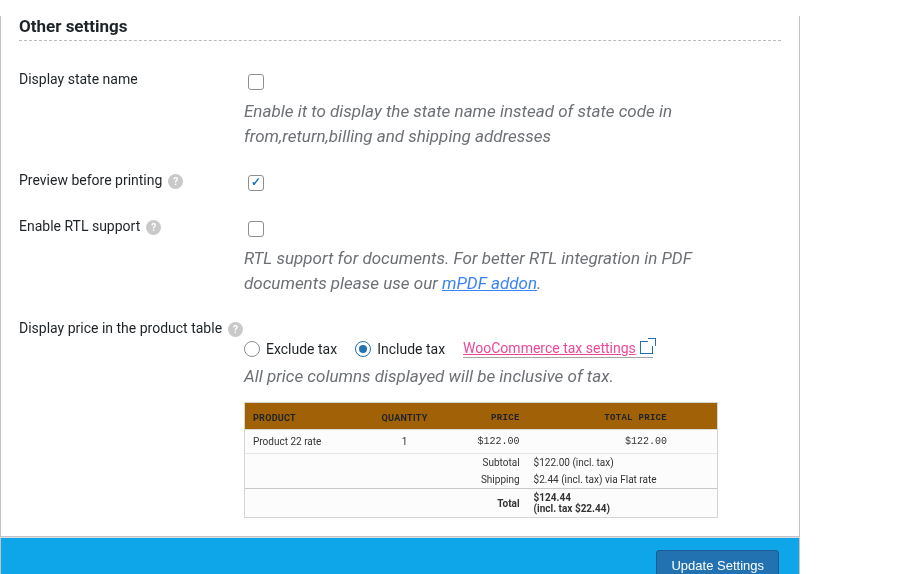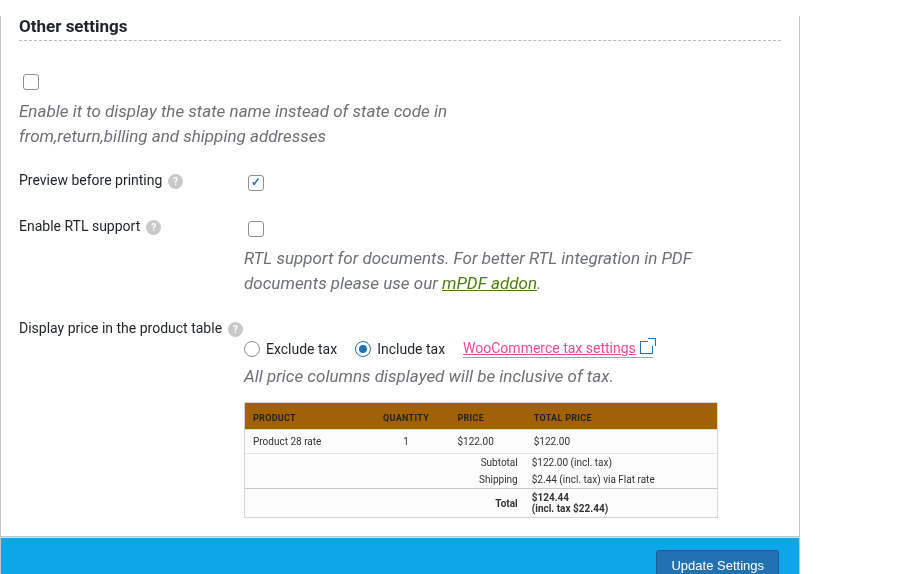--- a/index.html
+++ b/index.html
@@ -6,51 +6,54 @@
   .outer{box-sizing:border-box;width:800px;position:relative;}
   .panel{border:1px solid #c3c4c7;background:#fff;padding:0 18px 18px 18px;box-sizing:border-box;border-top:none;}
   h2.section-title{font-size:17px;font-weight:700;margin:16px 0 6px 0;padding:0 0 4px 0;border-bottom:1px dashed #bbb;}
   .form-row{display:flex;align-items:flex-start;padding-top:24px;}
   .label-col{width:225px;flex:0 0 225px;font-size:14px;color:#1d2327;display:flex;align-items:flex-start;gap:6px;}
   .ctrl-col{flex:1;}
   .help-icon{display:inline-block;width:15px;height:15px;border-radius:50%;background:#c9c9c9;color:#fff;font-size:10px;font-weight:700;line-height:15px;text-align:center;font-style:normal;cursor:default;flex:0 0 15px;margin-top:2px;}
   input[type=checkbox]{appearance:none;-webkit-appearance:none;width:16px;height:16px;border:1px solid #8c8f94;border-radius:3px;background:#fff;position:relative;cursor:pointer;outline:none;display:inline-block;vertical-align:top;}
   input[type=checkbox]:checked::after{content:"\2713";position:absolute;top:-1px;left:2px;color:#2271b1;font-weight:700;font-size:12px;}
   .desc{color:#6c7075;font-style:italic;font-size:17px;margin-top:6px;line-height:1.45;max-width:460px;}
-  a.inline-link{color:#4d7c0f;text-decoration:underline;}
+  a.inline-link{color:#3b82f6;text-decoration:underline;}
   .radio-row{display:flex;align-items:center;gap:18px;flex-wrap:wrap;margin-top:20px;}
   input[type=radio]{appearance:none;-webkit-appearance:none;width:16px;height:16px;border:1px solid #8c8f94;border-radius:50%;background:#fff;position:relative;cursor:pointer;outline:none;display:inline-block;vertical-align:middle;margin:0;}
   input[type=radio]:checked{border-color:#2271b1;}
   input[type=radio]:checked::after{content:"";position:absolute;top:3px;left:3px;width:8px;height:8px;border-radius:50%;background:#2271b1;}
   label.radio-label{display:inline-flex;align-items:center;gap:6px;font-size:14px;cursor:pointer;}
   .ext-link{color:#ec4899;text-decoration:underline;display:inline-flex;align-items:center;gap:4px;border-bottom:1px solid #a3a3a3;padding-bottom:1px;}
   .ext-icon{width:13px;height:13px;border:1.5px solid #2271b1;box-sizing:border-box;position:relative;display:inline-block;}
   .ext-icon::after{content:"";position:absolute;top:-4px;right:-4px;width:7px;height:7px;border-top:1.5px solid #2271b1;border-right:1.5px solid #2271b1;background:#fff;}
   .preview-box{margin-top:14px;border:1px solid #d5d5d5;background:#fcfcfc;box-sizing:border-box;max-width:474px;}
   .preview-table{width:100%;border-collapse:collapse;font-size:10px;}
   .preview-table th{font-size:9px;font-weight:700;letter-spacing:.3px;text-align:left;padding:10px 8px 6px 8px;background:#a16207;border-bottom:1px solid #d9d9d9;}
-  .preview-table th.right,.preview-table td.right{}
+  .preview-table th.right,.preview-table td.right{text-align:right;font-family:Liberation Mono, monospace;}
   .preview-table th.center,.preview-table td.center{text-align:center;}
   .preview-table td{padding:6px 8px;border-bottom:1px solid #e5e5e5;color:#333;}
   .totals td{border-bottom:none;font-size:10px;padding:3px 8px;}
   .totals .k{text-align:right;color:#333;}
   .totals .v{text-align:left;padding-left:6px;}
   .totals.final .k,.totals.final .v{font-weight:700;}
   .totals.sep td{border-top:1px solid #c8c8c8;}
   .footer-bar{border:1px solid #c3c4c7;border-top:1px solid #dedede;background:#0ea5e9;padding:12px 20px;display:flex;justify-content:flex-end;box-sizing:border-box;}
   .btn-primary{background:#2271b1;border:1px solid #1a5d94;color:#fff;font-size:13px;padding:7px 14px;border-radius:3px;cursor:pointer;}
 </style>
 </head>
 <body>
 
 <div class="outer">
   <div class="panel">
     <h2 class="section-title">Other settings</h2>
 
     <div class="form-row">
+      <div class="label-col">
+        <span>Display state name</span>
+      </div>
       <div class="ctrl-col">
         <input type="checkbox" style="">
         <div class="desc">Enable it to display the state name instead of state code in from,return,billing and shipping addresses</div>
       </div>
     </div>
 
     <div class="form-row">
       <div class="label-col">
         <span>Preview before printing</span>
         <span class="help-icon">?</span>
@@ -100,21 +103,21 @@
             <thead>
               <tr>
                 <th>PRODUCT</th>
                 <th class="center">QUANTITY</th>
                 <th class="right">PRICE</th>
                 <th class="right" style="padding-right:50px;">TOTAL PRICE</th>
               </tr>
             </thead>
             <tbody>
               <tr>
-                <td>Product 28 rate</td>
+                <td>Product 22 rate</td>
                 <td class="center">1</td>
                 <td class="right">$122.00</td>
                 <td class="right" style="padding-right:50px;">$122.00</td>
               </tr>
               <tr class="totals sep">
                 <td colspan="2"></td>
                 <td class="k">Subtotal</td>
                 <td class="v">$122.00 (incl. tax)</td>
               </tr>
               <tr class="totals">

